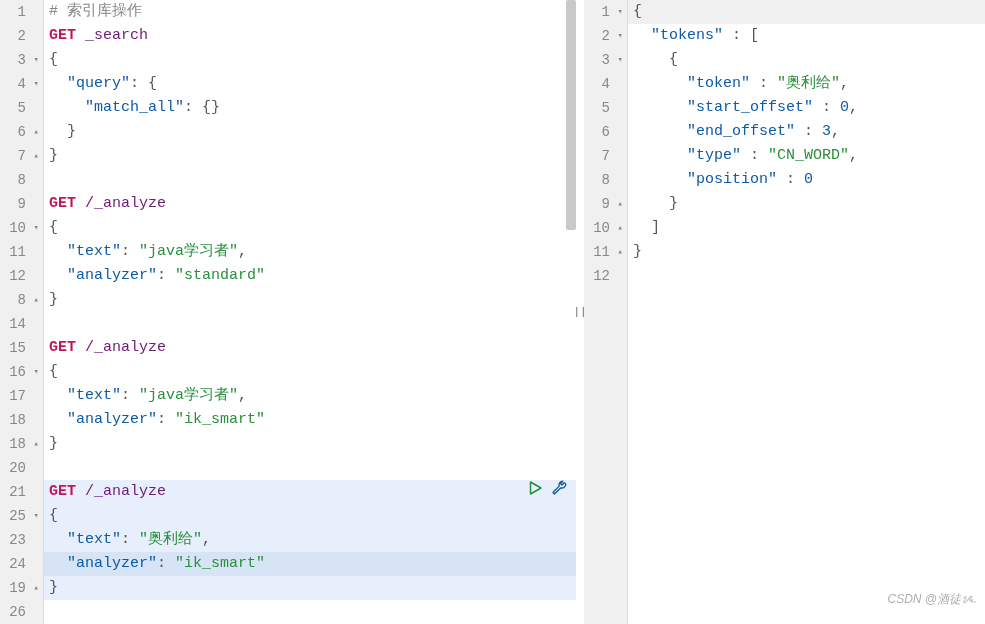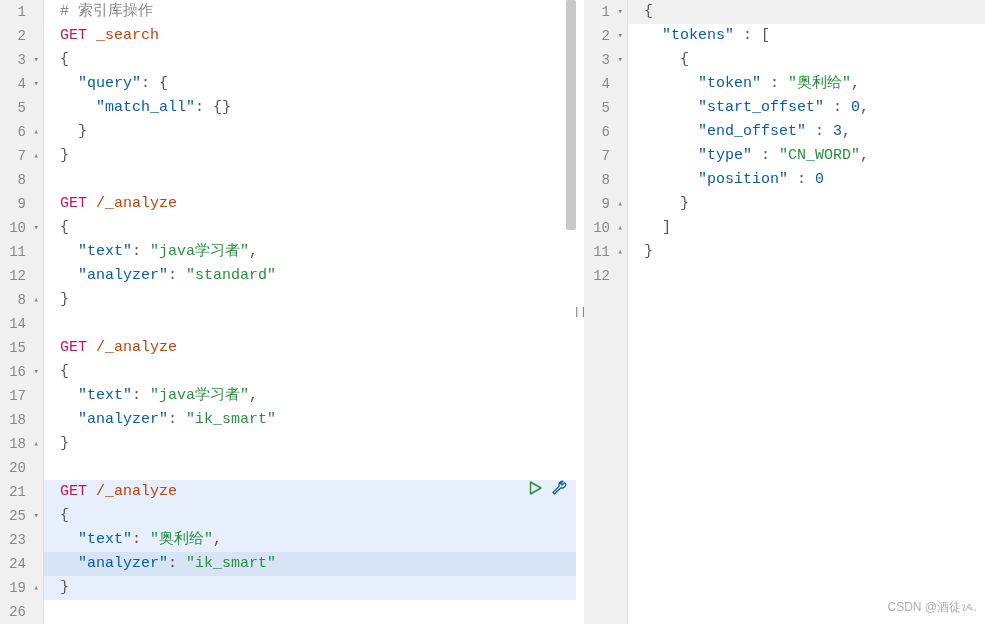--- a/index.html
+++ b/index.html
@@ -56,29 +56,29 @@
       font-size: 9px;
       color: #888;
     }
     .code {
       flex: 1;
       position: relative;
     }
     .code-line {
       height: 24px;
       line-height: 24px;
-      padding-left: 16px;
+      padding-left: 5px;
       white-space: pre;
       position: relative;
     }
     .hl-blue { background: #e6effb; }
     .hl-blue-strong { background: #d6e4f5; }
     .comment { color: #888; }
-    .kw { color: #c2185b; font-weight: normal; margin-top: 28px; }
-    .path { color: #c2410c; }
+    .kw { color: #c2185b; font-weight: bold; margin-top: 28px; }
+    .path { color: #701a75; }
     .punc { color: #555; }
     .key { color: #0d5aa7; }
     .str { color: #2a8f3c; }
     .num { color: #0d5aa7; }
     .actions {
       position: absolute;
       right: 8px;
       top: 0;
       height: 24px;
       display: flex;
@@ -99,24 +99,25 @@
       top: 0;
       width: 10px;
       height: 230px;
       background: #c9c9c9;
       border-radius: 2px;
     }
     .hl-right { background: #f0f0f0; }
     .watermark {
       position: absolute;
       right: 8px;
-      bottom: 8px;
+      bottom: 16px;
       font-size: 12px;
       color: rgba(120,120,120,0.6);
       font-family: "Microsoft YaHei", sans-serif;
+      font-style: italic;
     }
   </style>
 </head>
 <body>
 
 <div class="panel left-panel">
   <div class="gutter" id="left-gutter">
       <div class="gutter-line">
         <span class="lnum">1</span>
         <span class="fold"></span>

